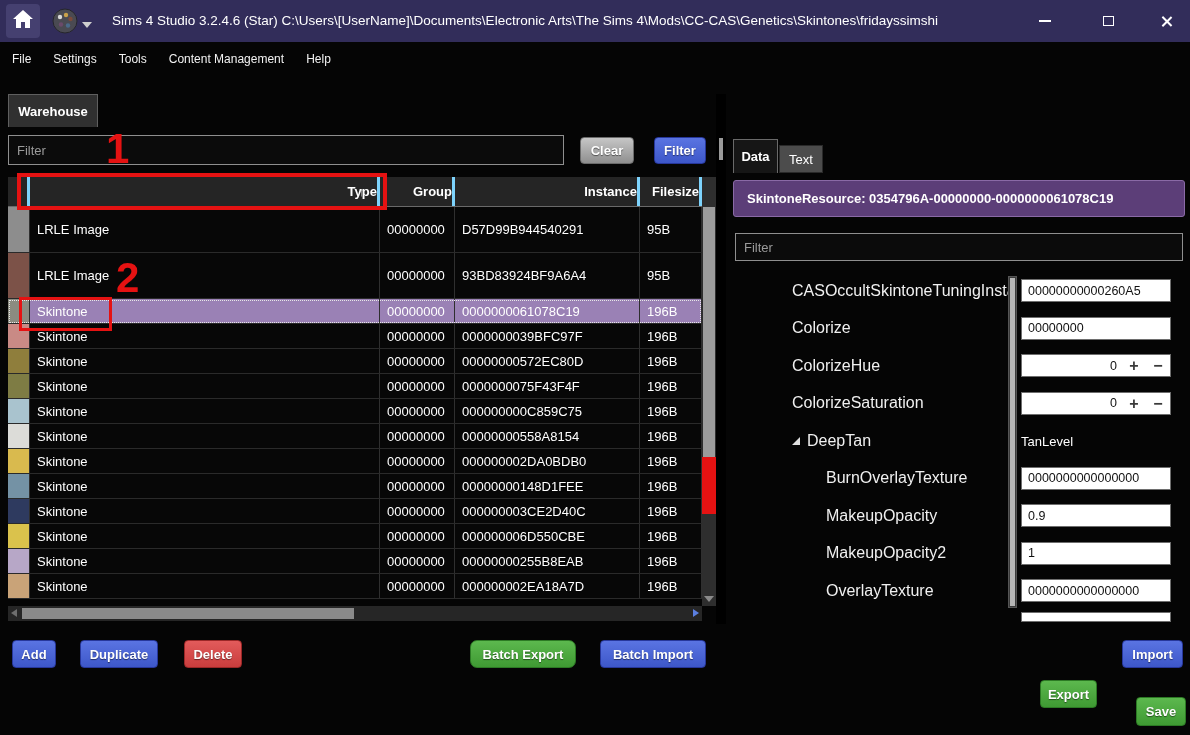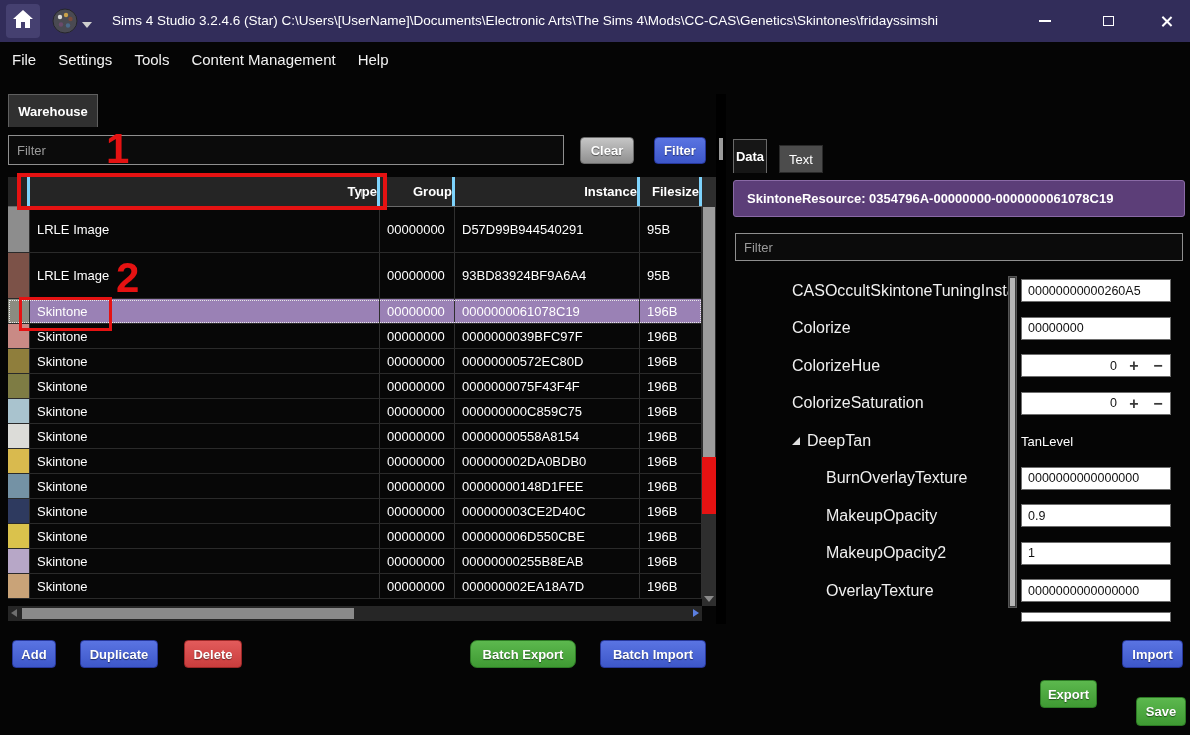--- a/index.html
+++ b/index.html
@@ -18,21 +18,21 @@
   .win-btn { position:absolute; top:0; width:46px; height:42px; display:flex; align-items:center; justify-content:center; }
   .glyph-min { width:12px; height:2px; background:#fff; }
   .glyph-max { width:11px; height:10px; border:1.5px solid #fff; }
   .glyph-close { position:relative; width:13px; height:13px; }
   .glyph-close:before,.glyph-close:after { content:""; position:absolute; left:6px; top:0; width:1.8px; height:13px; background:#fff; }
   .glyph-close:before { transform:rotate(45deg); }
   .glyph-close:after { transform:rotate(-45deg); }
 
   
   .menubar { position:absolute; left:0; top:42px; width:1190px; height:35px; background:#050505; display:flex; align-items:center; padding-left:1px; }
-  .menu-item { padding:0 11px; color:#f2f2f2; font-size:15px; height:35px; line-height:35px; }
+  .menu-item { padding:0 11px; color:#f2f2f2; font-size:12px; height:35px; line-height:35px; }
 
   
   .main-tab { position:absolute; left:8px; top:94px; width:90px; height:33px; background:#303030; border:1px solid #5f5f5f; border-bottom:none;
               color:#fff; font-size:13px; font-weight:700; display:flex; align-items:center; justify-content:center; }
 
   
   .filter-input { position:absolute; background:#0b0b0b; border:1px solid #8f8f8f; color:#ddd; font-size:13px; padding:0 8px; font-family:"Liberation Sans",sans-serif; }
   .filter-input::placeholder { color:#9a9a9a; }
   #left-filter { left:8px; top:135px; width:556px; height:30px; }
   #right-filter { left:735px; top:233px; width:448px; height:28px; }
@@ -69,21 +69,21 @@
   .hthumb { position:absolute; left:14px; top:2px; width:332px; height:11px; background:#8a8a8a; }
   .harrow-left { position:absolute; left:3px; top:3px; width:0; height:0; border-top:4.5px solid transparent; border-bottom:4.5px solid transparent; border-right:6px solid #6e6e6e; }
   .harrow-right { position:absolute; right:3px; top:3px; width:0; height:0; border-top:4.5px solid transparent; border-bottom:4.5px solid transparent; border-left:6px solid #5b7fe0; }
   .splitter { position:absolute; left:716px; top:94px; width:10px; height:530px; background:#000; }
   .split-handle { position:absolute; left:3px; top:44px; width:4px; height:22px; background:#9a9a9a; }
   .pscroll { position:absolute; left:1008px; top:276px; width:9px; height:332px; background:#3a3a3a; border:1px solid #555; }
   .pthumb { position:absolute; left:1px; right:1px; top:1px; bottom:1px; background:#b5b5b5; }
 
   
   .rtab { position:absolute; color:#fff; display:flex; align-items:center; justify-content:center; }
-  .rtab.active { left:733px; top:139px; width:34px; height:34px; background:#161616; border:1px solid #6a6a6a; border-bottom:none; font-weight:700; font-size:13px; }
+  .rtab.active { left:733px; top:139px; width:45px; height:34px; background:#161616; border:1px solid #6a6a6a; border-bottom:none; font-weight:700; font-size:13px; }
   .rtab.idle { left:779px; top:145px; width:44px; height:28px; background:#4c4c4c; border:1px solid #2a2a2a; font-size:13px; }
   .res-header { position:absolute; left:733px; top:180px; width:452px; height:37px; background:#5c3e78; border:1px solid #8a6aa6; border-radius:3px;
                 color:#fff; font-weight:700; font-size:13px; display:flex; align-items:center; padding-left:13px; white-space:nowrap; overflow:hidden; }
 
   .plist { position:absolute; left:726px; top:272px; width:460px; }
   .prow { display:flex; align-items:center; height:37.5px; }
   .pname { width:282px; color:#f0f0f0; font-size:16px; padding-left:66px; display:flex; align-items:center; gap:7px;
            white-space:nowrap; overflow:hidden; }
   .pname.child { padding-left:100px; }
   .tri { width:0; height:0; border-bottom:8px solid #e0e0e0; border-left:8px solid transparent; flex:0 0 auto; }

